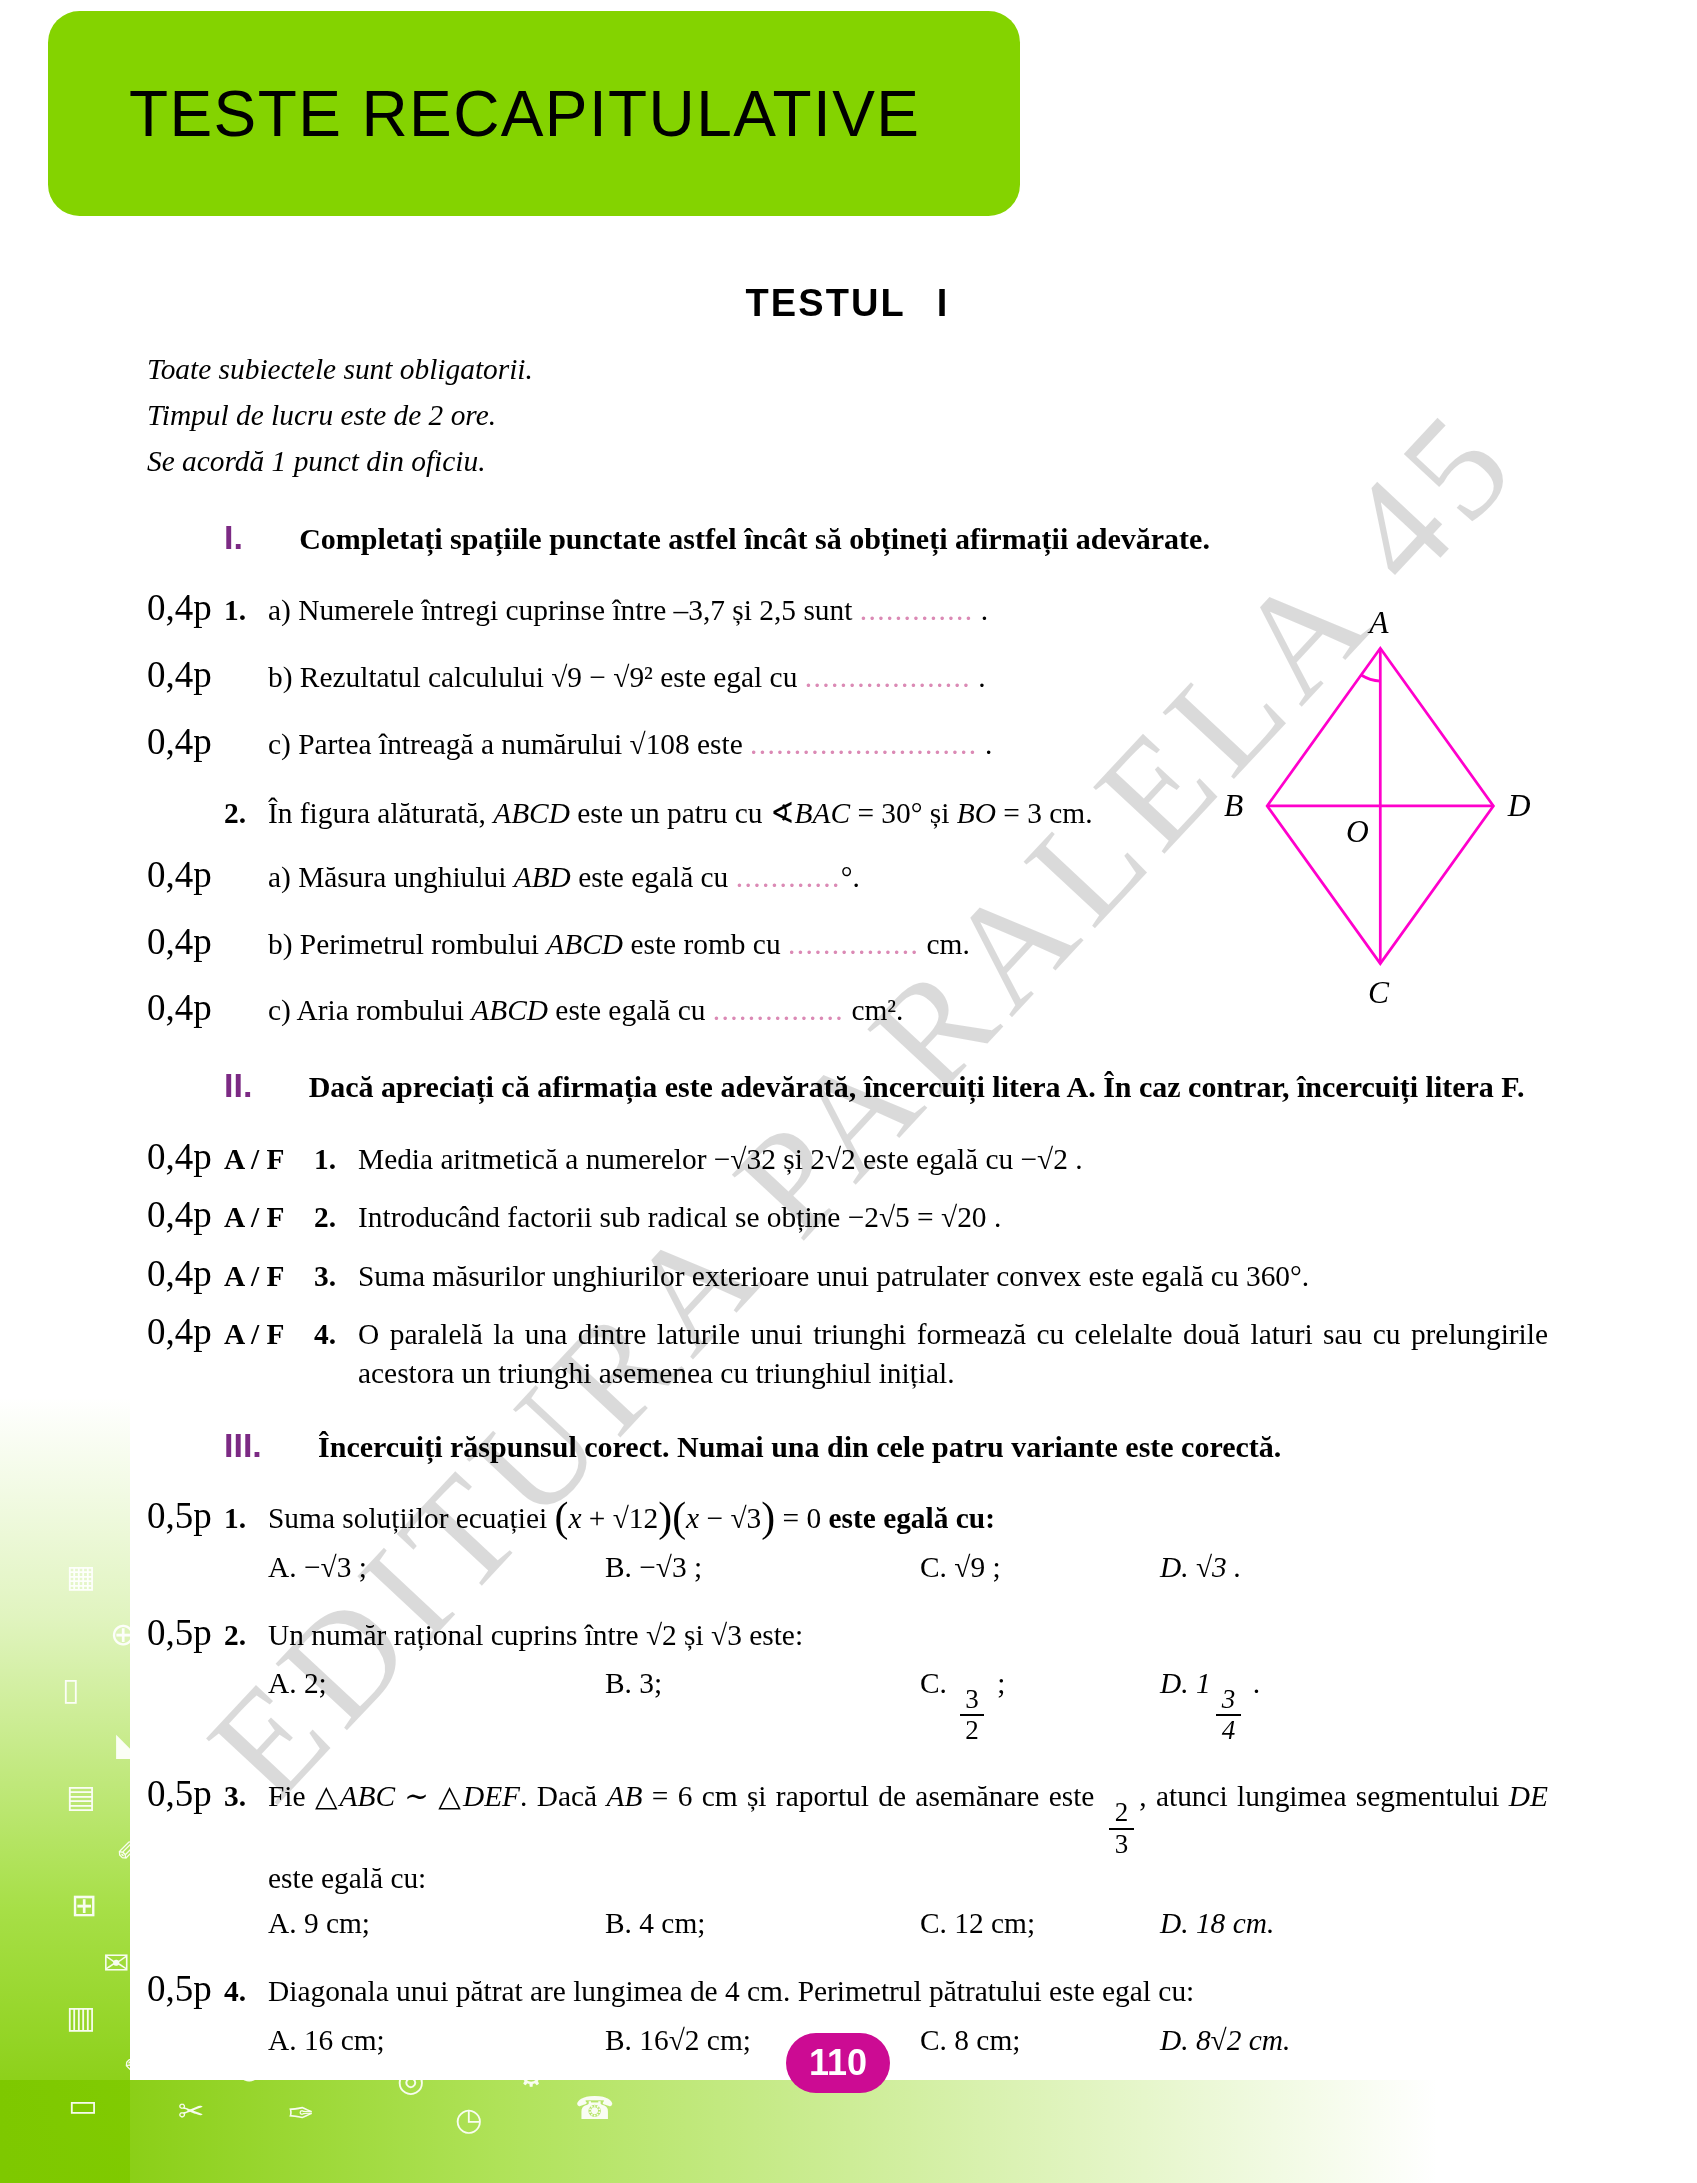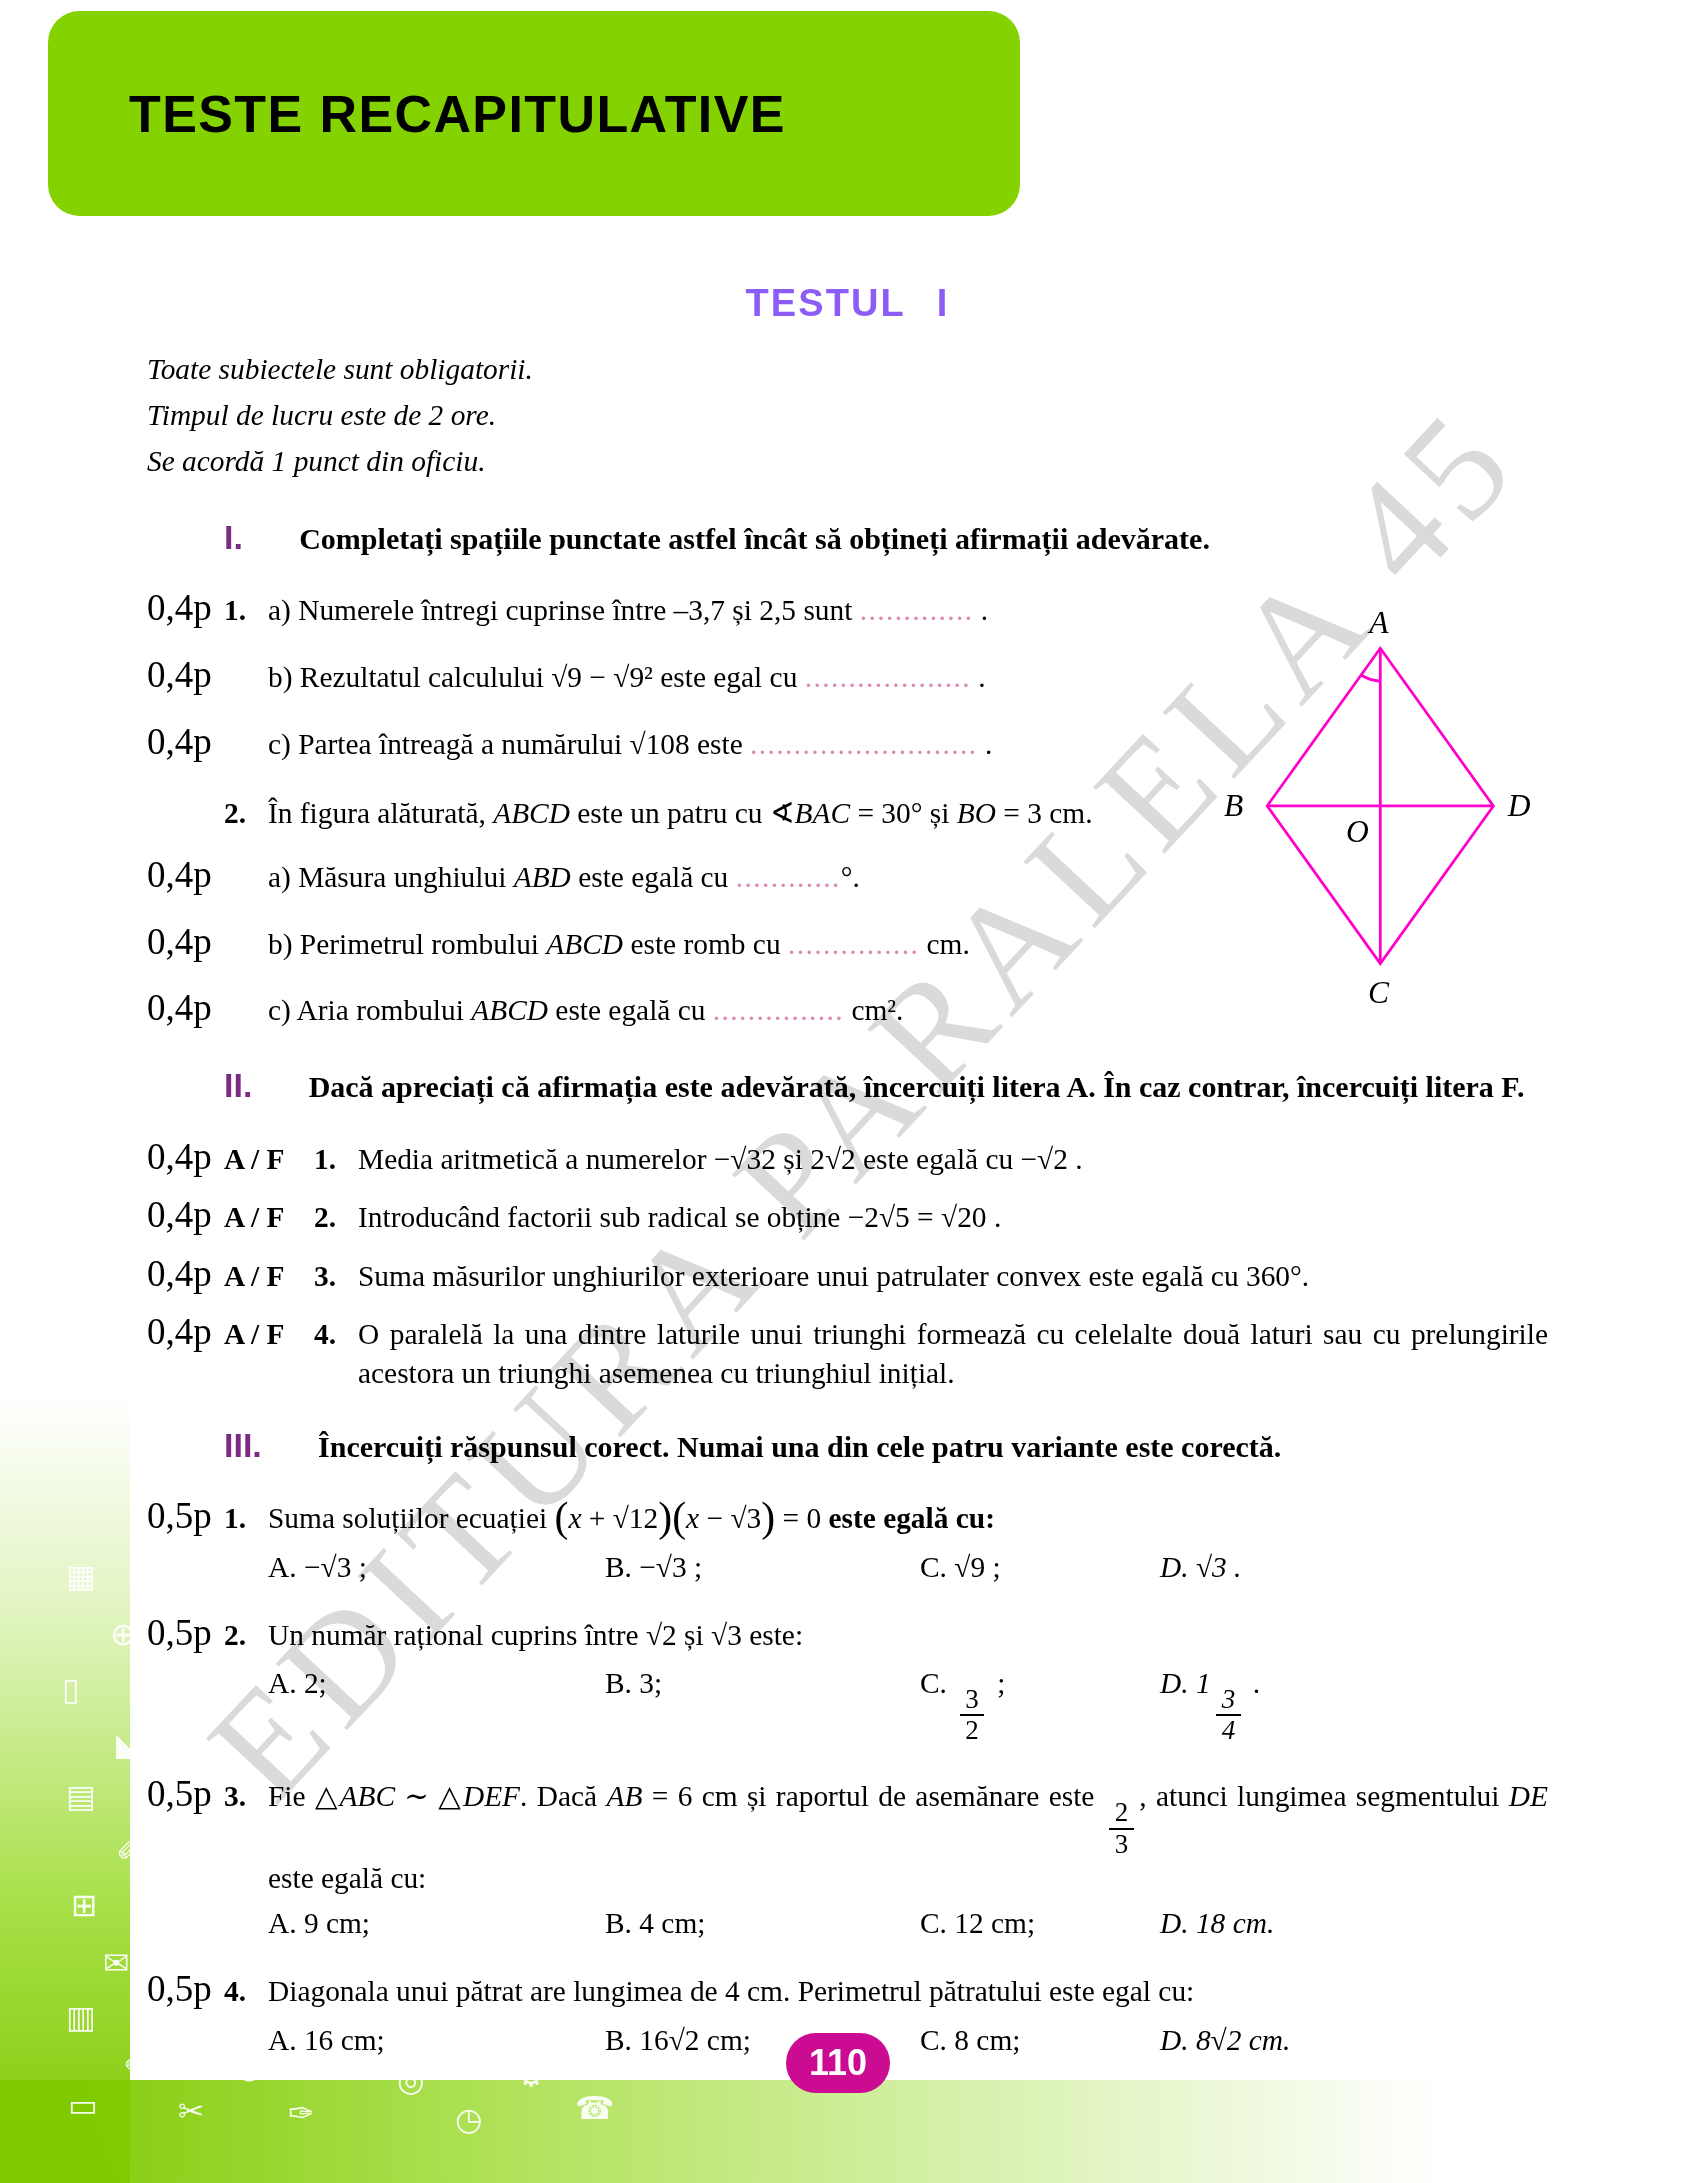--- a/index.html
+++ b/index.html
@@ -35,31 +35,31 @@
     font-size:31.5px; color:rgba(255,255,255,0.92); line-height:1;
   }
 
   
   .banner {
     position:absolute; left:48px; top:11px; width:972px; height:205px; z-index:4;
     background:#84d300; border-radius:31.5px;
     display:flex; align-items:center; padding-left:81px;
   }
   .banner-title {
-    font-family:"Liberation Sans","DejaVu Sans",sans-serif; font-weight:700;
-    font-size:52px; letter-spacing:1.4px; color:#000;
+    font-family:"Liberation Sans","DejaVu Sans",sans-serif; font-weight:400;
+    font-size:64px; letter-spacing:1.4px; color:#000;
   }
 
   
   .content { position:absolute; left:0; top:216px; width:1698px; padding:0 150px 0 147px; z-index:4; }
 
   .test-title {
     margin-top:66px; text-align:center;
     font-family:"Liberation Sans","DejaVu Sans",sans-serif; font-weight:700;
-    font-size:38px; letter-spacing:2.1px; word-spacing:19px; color:#8b5cf6;
+    font-size:38px; letter-spacing:2.1px; word-spacing:19px; color:#000000;
   }
 
   .intro { font-size:29.4px; font-style:italic; line-height:1.58; }
   .intro.first { margin-top:20.5px; }
 
   .sec-head { display:flex; align-items:baseline; gap:12.3px; margin:33px 0 26px 77px; }
   .sec-head .numeral {
     font-family:"Liberation Sans","DejaVu Sans",sans-serif; font-weight:700;
     font-size:34px; color:#7c2a84; flex:0 0 auto;
   }

